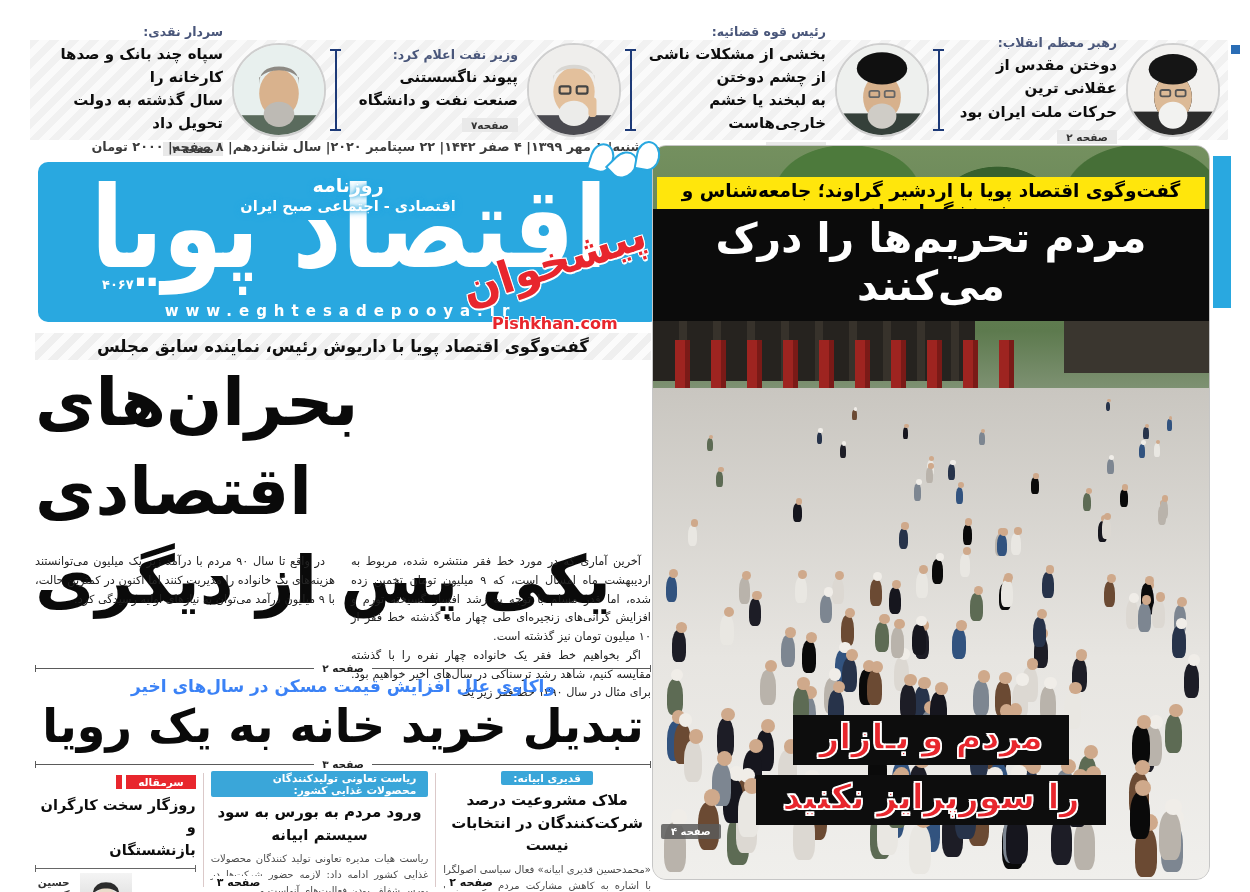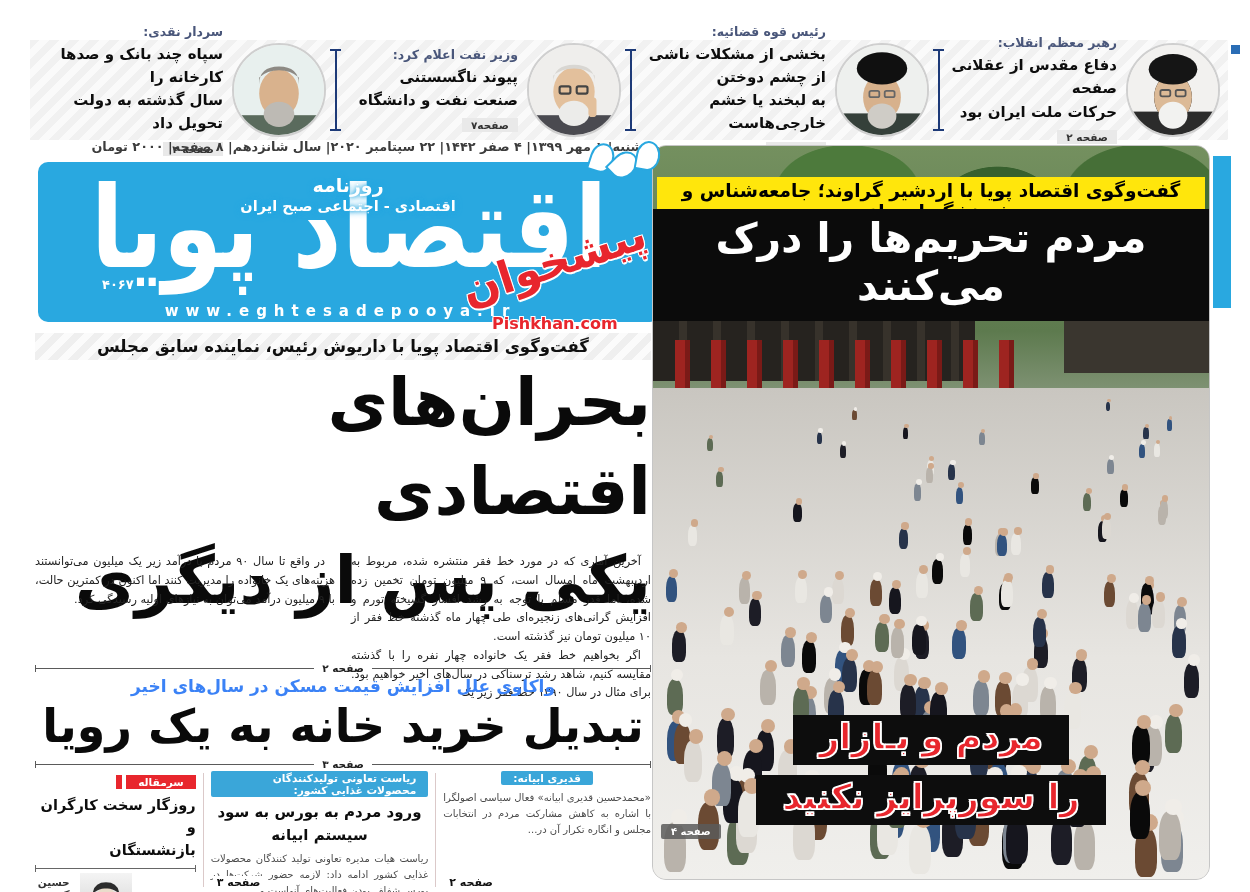--- a/index.html
+++ b/index.html
@@ -51,21 +51,21 @@
   .wm-fa{position:absolute;left:458px;top:236px;z-index:40;color:var(--red);font-size:44px;font-weight:900;
     transform:rotate(-18deg);
     text-shadow:1px 1px 0 #fff,-1px -1px 0 #fff,1px -1px 0 #fff,-1px 1px 0 #fff,0 2px 0 #fff;}
   .wm-en{position:absolute;left:492px;top:314px;z-index:40;color:var(--red);font-size:16px;font-weight:900;
     text-shadow:1px 1px 0 #fff,-1px -1px 0 #fff,1px -1px 0 #fff,-1px 1px 0 #fff;}
 
   
   .lead-kicker{position:absolute;left:35px;top:333px;width:616px;height:27px;line-height:27px;
     background:repeating-linear-gradient(135deg,#efefef 0 7px,#fbfbfb 7px 14px);
     text-align:center;font-size:16.5px;font-weight:900;color:#101010;}
-  .lead-head{position:absolute;left:35px;top:358px;width:616px;text-align:right;
+  .lead-head{position:absolute;left:35px;top:358px;width:616px;text-align:left;
     font-size:66px;font-weight:900;color:#0a0a0a;line-height:1.35;}
   .lead-body{position:absolute;left:35px;top:553px;width:616px;height:106px;display:flex;gap:16px;}
   .lead-col{width:300px;font-size:11.3px;line-height:1.66;text-align:justify;color:#222;}
   .lead-col p{margin:0;text-indent:10px;}
 
   .rule{position:absolute;display:flex;align-items:center;gap:8px;}
   .rule .ln{flex:1;height:1px;background:#5a5a5a;position:relative;}
   .rule .ln::before{content:"";position:absolute;top:-3px;width:1px;height:7px;background:#5a5a5a;}
   .rule .ln.l::before{left:0;} .rule .ln.r::before{right:0;}
   .rule .lab{font-size:10.5px;font-weight:bold;color:#222;}
@@ -145,21 +145,21 @@
           <ellipse cx="50" cy="58" rx="21" ry="26" fill="#dcb globalization"></ellipse>
           <ellipse cx="50" cy="58" rx="21" ry="26" fill="#dcba97"></ellipse>
           <ellipse cx="50" cy="78" rx="16" ry="15" fill="#f2f2f0"></ellipse>
           <ellipse cx="50" cy="27" rx="27" ry="17" fill="#151515"></ellipse>
           <rect x="36" y="50" width="11" height="7" rx="2" fill="none" stroke="#555" stroke-width="2"></rect>
           <rect x="53" y="50" width="11" height="7" rx="2" fill="none" stroke="#555" stroke-width="2"></rect>
         </svg>
       </div>
       <div class="btxt">
         <div class="btitle">رهبر معظم انقلاب:</div>
-        <div class="bhead"><span>دفاع مقدس از عقلانی صفحه</span><br><span>حرکات ملت ایران بود</span></div>
+        <div class="bhead"><span>دوختن مقدس از عقلانی ترین</span><br><span>حرکات ملت ایران بود</span></div>
         <div class="bpage">صفحه ۲</div>
       </div>
     </div>
 
     <div class="sep">
         <i></i>
       </div>
 
     <div class="brief" style="width:305px">
       <div class="bphoto">
@@ -267,20 +267,21 @@
   <div class="rule" style="left:35px;top:758px;width:616px">
     <div class="ln r"></div>
       <div class="lab">صفحه ۳</div>
       <div class="ln l"></div>
   </div>
 
   <div class="bottom">
 
     <div class="bbox" style="width:212px">
       <span class="blabel">قدیری ابیانه:</span>
+      <div class="bhead2"><span>ملاک مشروعیت درصد</span><br><span>شرکت‌کنندگان در انتخابات نیست</span></div>
       <div class="bbody">«محمدحسین قدیری ابیانه» فعال سیاسی اصولگرا با اشاره به کاهش مشارکت مردم در انتخابات مجلس و انگاره تکرار آن در...</div>
       <div class="bpage2">صفحه ۲</div>
     </div>
 
     <div class="vdiv"></div>
 
     <div class="bbox" style="width:222px">
       <span class="blabel">ریاست تعاونی تولیدکنندگان محصولات غذایی کشور:</span>
       <div class="bhead2"><span>ورود مردم به بورس به سود</span><br><span>سیستم ابیانه</span></div>
       <div class="bbody">ریاست هیات مدیره تعاونی تولید کنندگان محصولات غذایی کشور ادامه داد: لازمه حضور شرکت‌ها در بورس شفاف بودن فعالیت‌های آنهاست و...</div>

